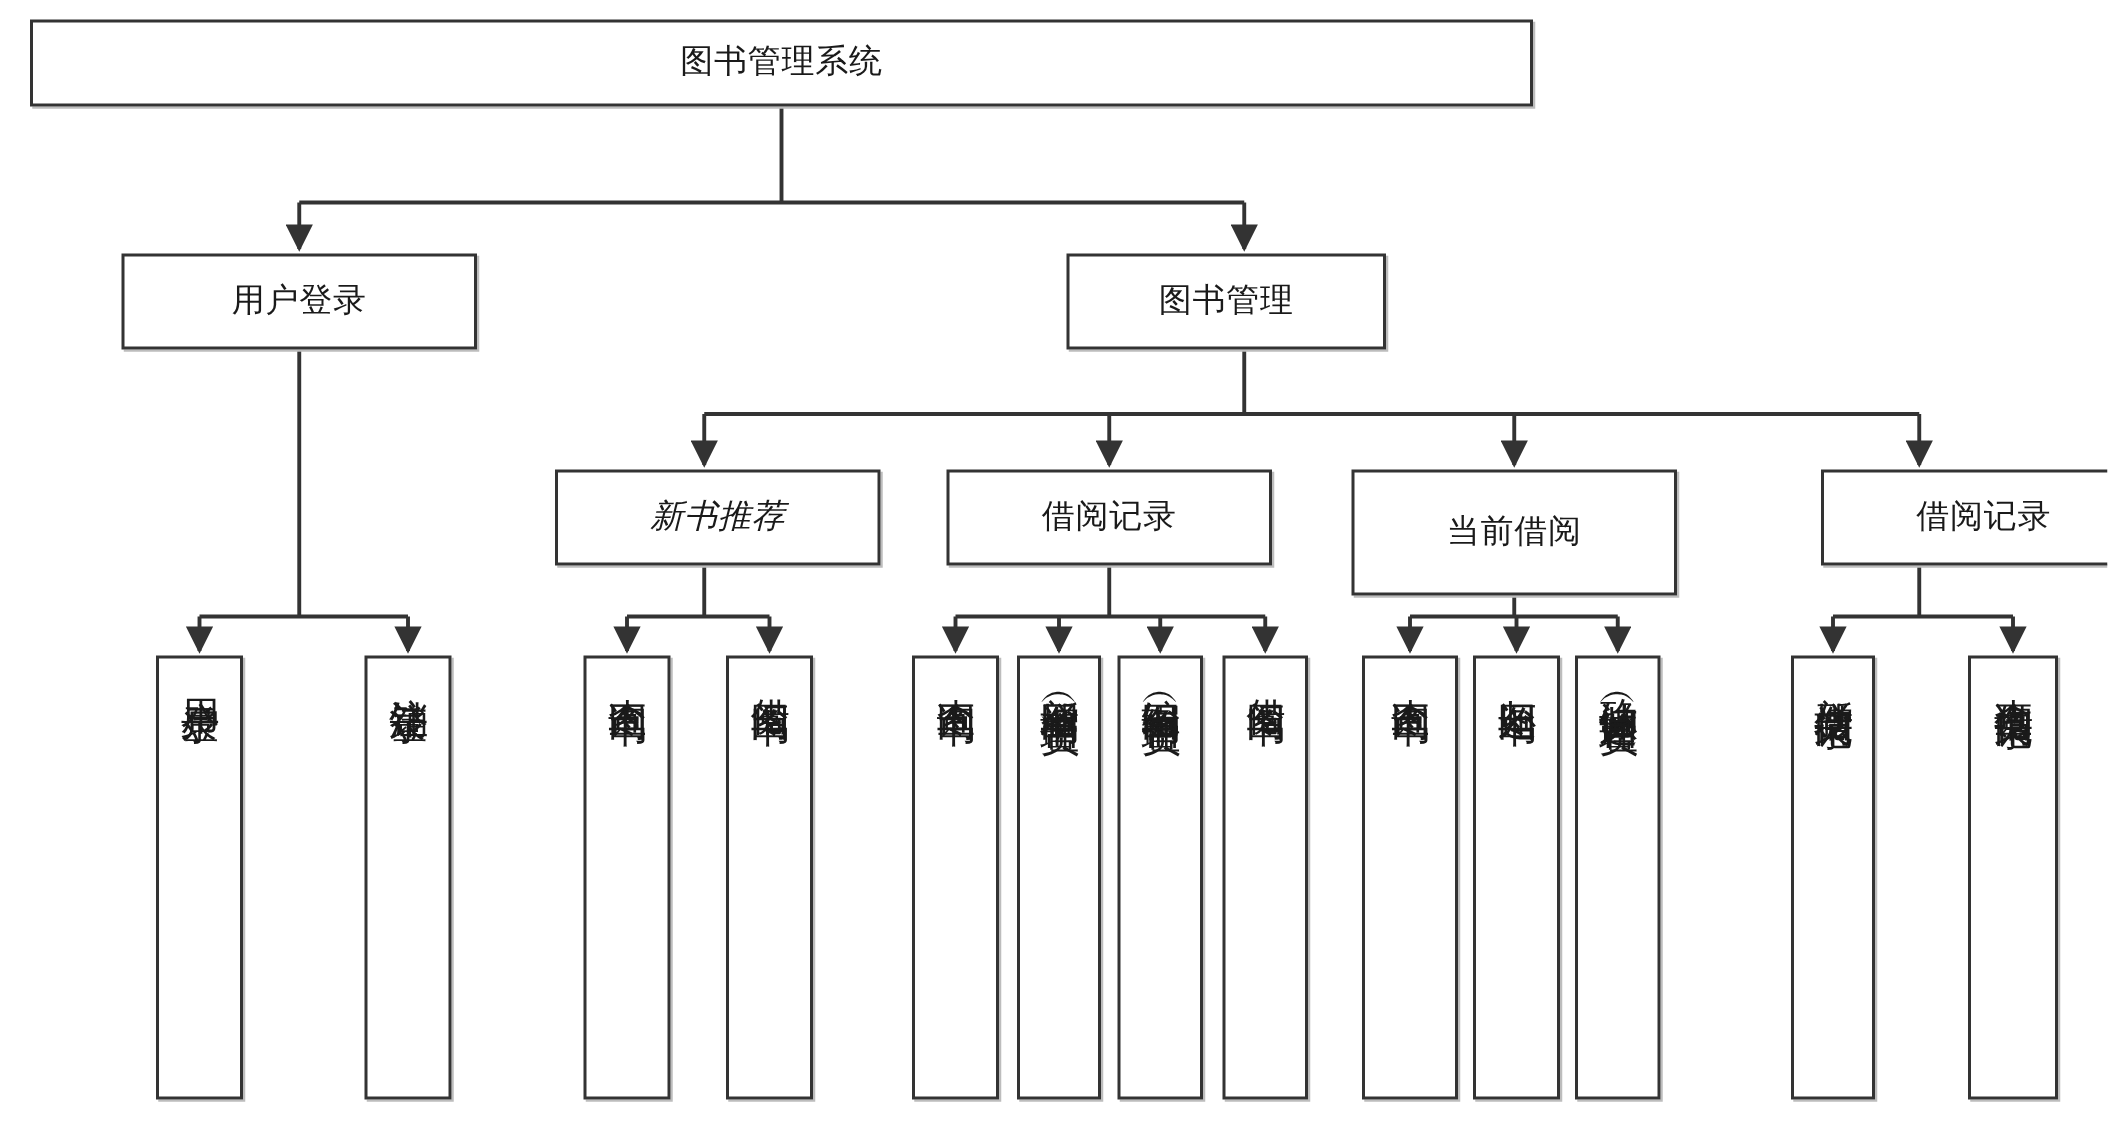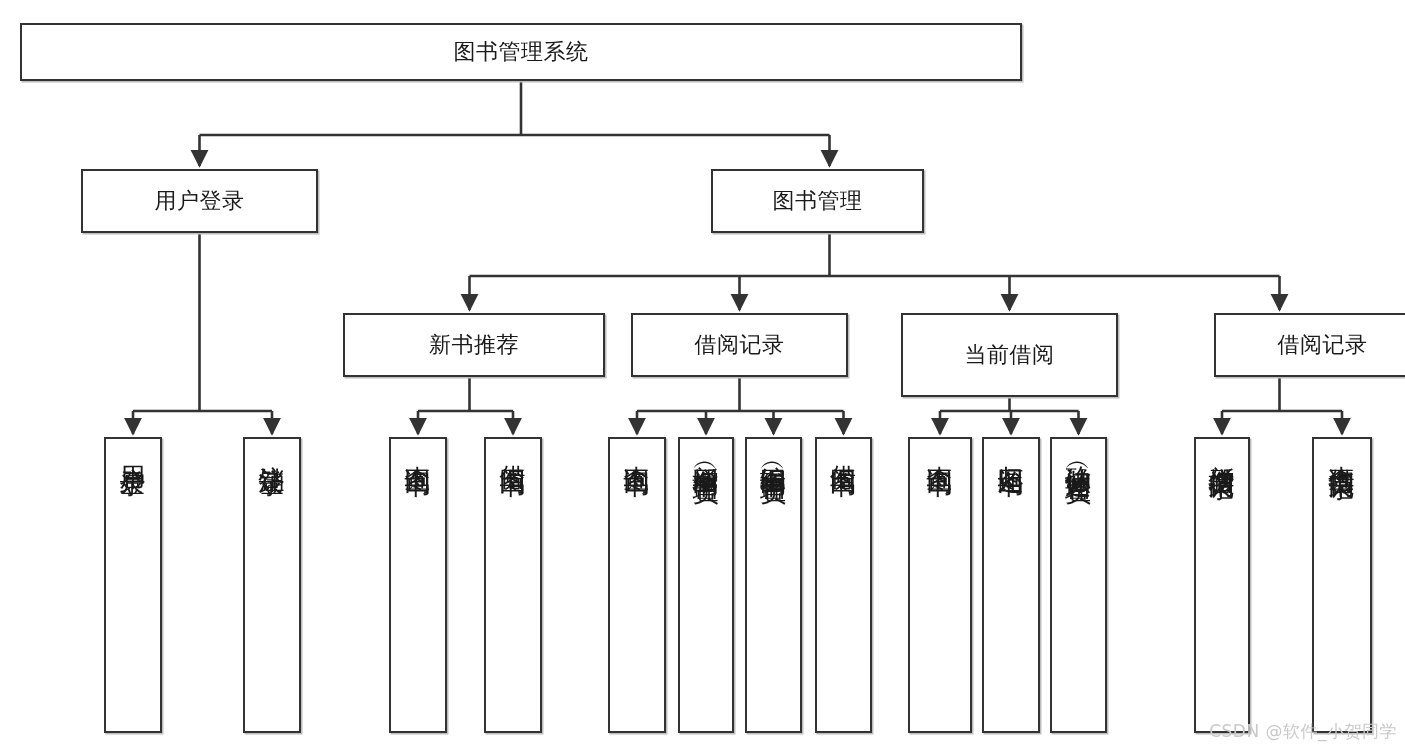--- a/index.html
+++ b/index.html
@@ -110,30 +110,30 @@
         <path d="M 1011 411 L 1011 434" marker-end="url(#arrow)"></path>
         <path d="M 1078.5 411 L 1078.5 434" marker-end="url(#arrow)"></path>
         <path d="M 1279.5 377 L 1279.5 411"></path>
         <path d="M 1222 411 L 1342 411"></path>
         <path d="M 1222 411 L 1222 434" marker-end="url(#arrow)"></path>
         <path d="M 1342 411 L 1342 434" marker-end="url(#arrow)"></path>
       </g>
   </svg>
 
   <div id="nodes">
-      <div class="node horizontal" style="left: 20px; top: 23px; width: 1002px; height: 58px;">
+      <div class="node horizontal" style="left: 20px; top: 13px; width: 1002px; height: 58px;">
         <span class="node-label">图书管理系统</span>
       </div>
       <div class="node horizontal" style="left: 81px; top: 169px; width: 237px; height: 64px;">
         <span class="node-label">用户登录</span>
       </div>
       <div class="node horizontal" style="left: 711px; top: 169px; width: 213px; height: 64px;">
         <span class="node-label">图书管理</span>
       </div>
-      <div class="node horizontal" style="left: 343px; top: 313px; width: 262px; height: 64px;">
+      <div class="node horizontal" style="left: 370px; top: 313px; width: 217px; height: 64px; font-style: italic;">
         <span class="node-label">新书推荐</span>
       </div>
       <div class="node horizontal" style="left: 631px; top: 313px; width: 217px; height: 64px;">
         <span class="node-label">借阅记录</span>
       </div>
       <div class="node horizontal" style="left: 901px; top: 313px; width: 217px; height: 84px;">
         <span class="node-label">当前借阅</span>
       </div>
       <div class="node horizontal" style="left: 1214px; top: 313px; width: 217px; height: 64px;">
         <span class="node-label">借阅记录</span>
@@ -172,14 +172,13 @@
         <span class="node-label">确认归还（管理员）</span>
       </div>
       <div class="node vertical" style="left: 1194px; top: 437px; width: 56px; height: 296px;">
         <span class="node-label">新增借阅记录</span>
       </div>
       <div class="node vertical" style="left: 1312px; top: 437px; width: 60px; height: 296px;">
         <span class="node-label">查询借阅记录</span>
       </div>
     </div>
 
-  <div class="watermark">CSDN @软件_小贺同学</div>
 </div>
 
 </body></html>

